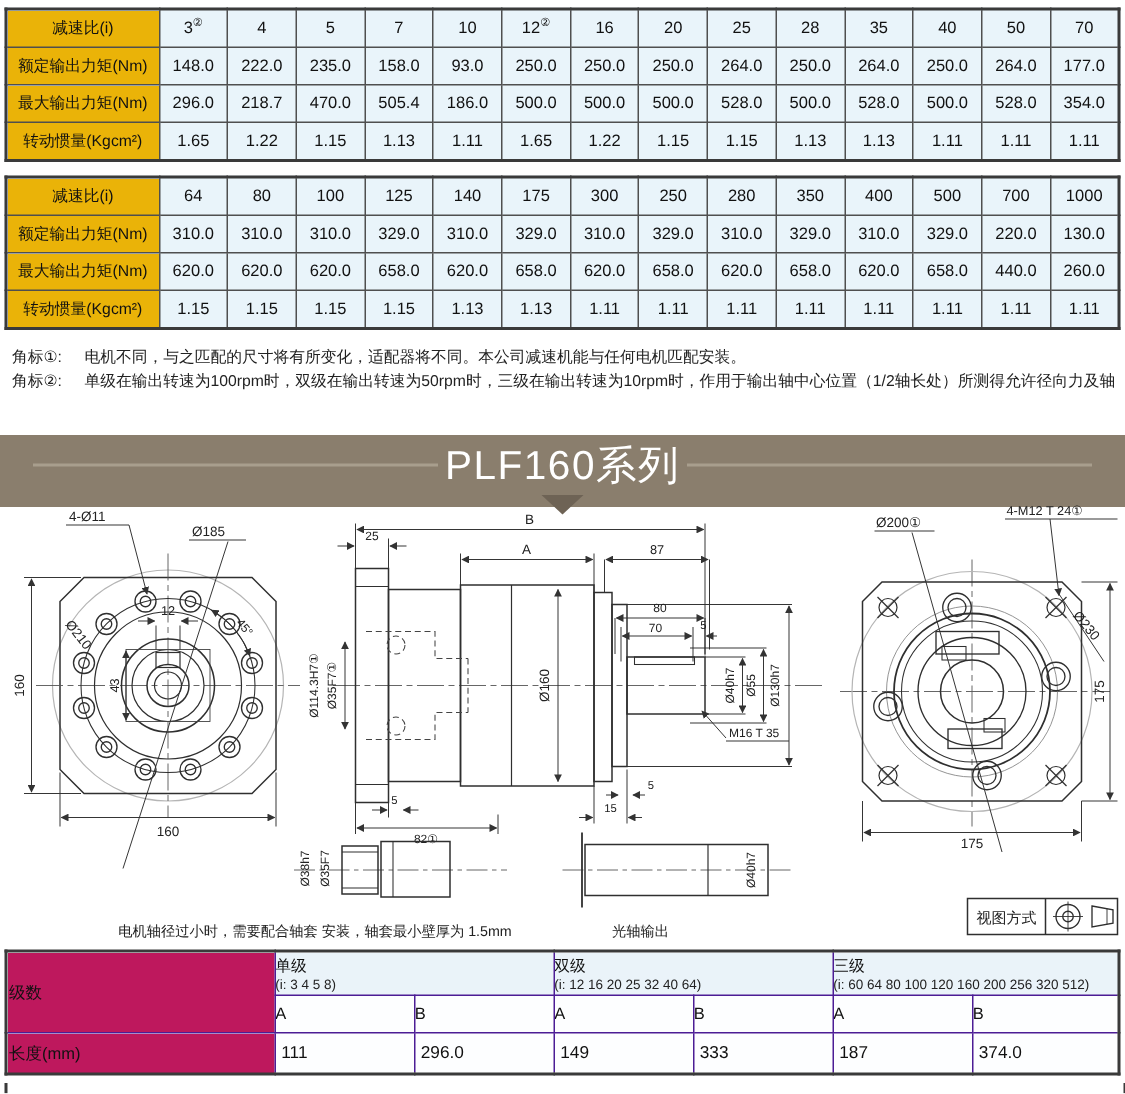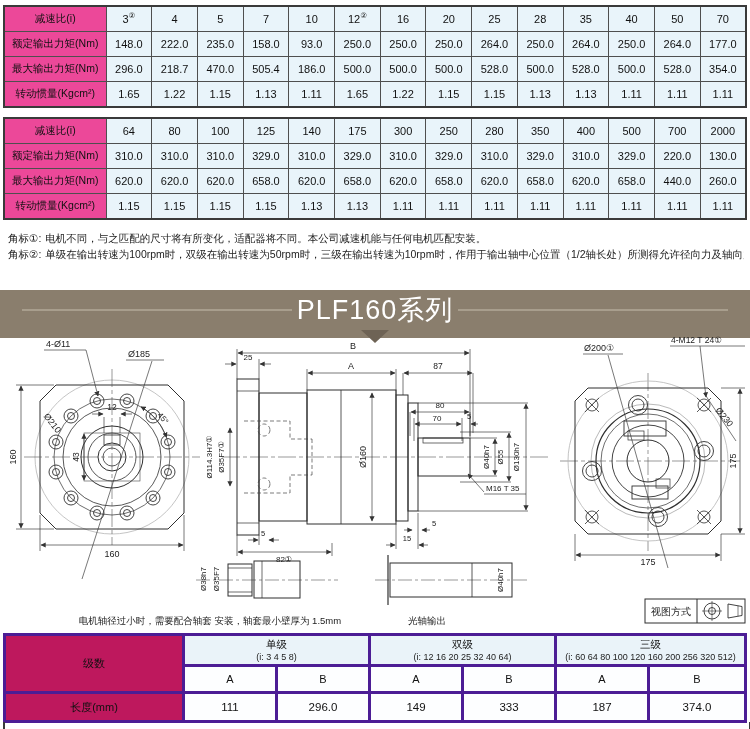--- a/index.html
+++ b/index.html
@@ -3,46 +3,46 @@
 <meta charset="utf-8">
 <style>
   html,body{margin:0;padding:0;background:#ffffff;}
   .page{position:relative;width:750px;height:729px;overflow:hidden;background:#fff;
         font-family:"Liberation Sans","DejaVu Sans",sans-serif;color:#111;}
   
   table.spec{border-collapse:collapse;table-layout:fixed;width:744px;
              border:2px solid #3a3a3a;background:#e9f4fa;}
   table.spec td{border:1px solid #4f4f4f;text-align:center;font-size:11px;
                 padding:5px 0;white-space:nowrap;overflow:hidden;}
-  table.spec td.lbl{background:#ec4899;font-size:10.5px;}
+  table.spec td.lbl{background:#eab308;font-size:10.5px;}
   table.spec td.val{background:#e9f4fa;}
   table.spec sup{font-size:7.5px;vertical-align:super;line-height:0;}
   #spec1{position:absolute;top:5px;left:3px;}
   #spec2{position:absolute;top:117px;left:3px;}
   
   #notes{position:absolute;top:230px;left:8px;right:6px;font-size:10.5px;line-height:1.55;color:#222;}
   #notes .note{white-space:nowrap;overflow:hidden;}
-  #notes .tag{margin-right:1px;}
+  #notes .tag{margin-right:12px;}
   
   #banner{position:absolute;top:290px;left:0;width:750px;height:48px;background:#8a7e6d;}
   #banner .line{position:absolute;top:19px;height:2px;width:270px;background:#a89e8d;}
   #banner .line.l{left:22px;} #banner .line.r{right:22px;}
   #banner .title{position:absolute;left:0;right:0;top:2px;text-align:center;
                  color:#ffffff;font-size:27px;letter-spacing:1px;}
   #banner-tri{position:absolute;top:330px;left:361px;width:0;height:0;
               border-left:14px solid transparent;border-right:14px solid transparent;
               border-top:13px solid #6e6355;}
   
   #drawing{position:absolute;top:333px;left:0;}
   #drawing text{font-family:"Liberation Sans","DejaVu Sans",sans-serif;fill:#222;}
   
   #dimtable{position:absolute;top:633px;left:3px;}
   table.dim{border-collapse:collapse;table-layout:fixed;width:744px;
             border:2px solid #3a3a3a;background:#fff;}
-  table.dim td{border:3px solid #4c1d95;text-align:center;white-space:nowrap;overflow:hidden;}
+  table.dim td{border:1px solid #4c1d95;white-space:nowrap;overflow:hidden;}
   table.dim td.lbl{background:#be185d;font-size:11px;}
   table.dim td.ghead{background:#eaf3f9;padding:2px 0;}
   table.dim .gname{font-size:10.5px;}
   table.dim .gratio{font-size:9px;color:#222;}
   table.dim td.ab{font-size:11px;padding:6px 0;background:#fdfeff;}
   table.dim td.dval{font-size:11.5px;padding:7px 4px;background:#fdfeff;}
   #table-stub{position:absolute;top:722px;left:3px;width:744px;height:7px;
               border-left:2px solid #3a3a3a;border-right:2px solid #3a3a3a;}
 </style>
 </head>
@@ -139,21 +139,21 @@
           <td class="val">125</td>
           <td class="val">140</td>
           <td class="val">175</td>
           <td class="val">300</td>
           <td class="val">250</td>
           <td class="val">280</td>
           <td class="val">350</td>
           <td class="val">400</td>
           <td class="val">500</td>
           <td class="val">700</td>
-          <td class="val">2000</td>
+          <td class="val">1000</td>
         </tr>
         <tr>
           <td class="lbl">额定输出力矩(Nm)</td>
           <td class="val">310.0</td>
           <td class="val">310.0</td>
           <td class="val">310.0</td>
           <td class="val">329.0</td>
           <td class="val">310.0</td>
           <td class="val">329.0</td>
           <td class="val">310.0</td>

